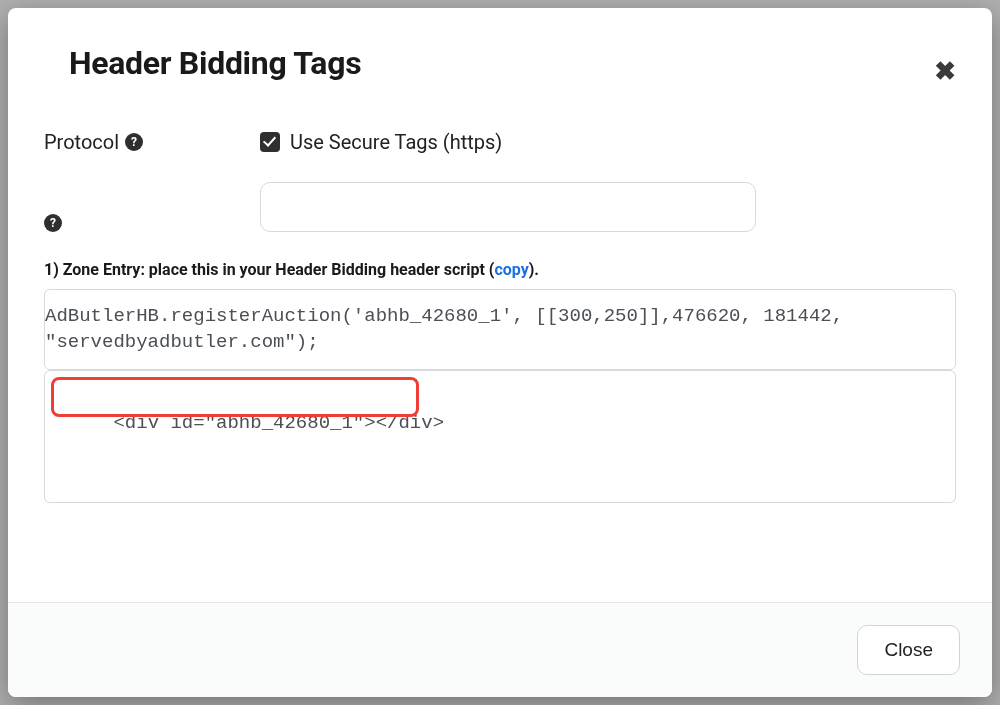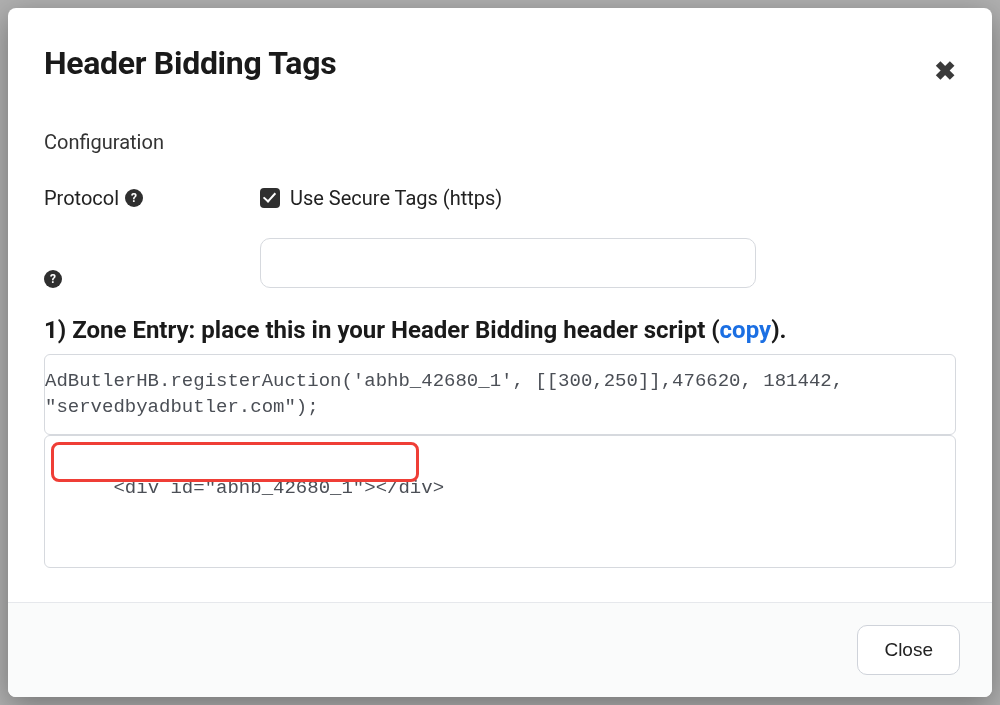--- a/index.html
+++ b/index.html
@@ -32,20 +32,21 @@
     }
     .modal-body {
       padding: 36px 36px 24px 36px;
       flex: 1 1 auto;
     }
     .titlebar {
       display: flex;
       align-items: flex-start;
       justify-content: space-between;
       margin-bottom: 46px;
+      margin-left: 25px;
     }
     h1.title {
       margin: 0;
       font-size: 32px;
       font-weight: 700;
       color: #1a1a1a;
       letter-spacing: -0.3px;
     }
     .close-x {
       font-size: 26px;
@@ -115,21 +116,21 @@
     .text-input {
       width: 496px;
       height: 50px;
       border: 1px solid #d6d9de;
       border-radius: 10px;
       padding: 8px 12px;
       font-size: 16px;
       outline: none;
     }
     .step-head {
-      font-size: 24px;
+      font-size: 16px;
       font-weight: 700;
       color: #1a1a1a;
       margin-top: 24px;
       margin-bottom: 10px;
     }
     .step-head .copylink {
       color: #1b6fe3;
       font-weight: 700;
       text-decoration: none;
       cursor: pointer;
@@ -183,21 +184,20 @@
 <div class="backdrop"></div>
 
 <div class="modal">
   <div class="modal-body">
 
     <div class="titlebar">
       <h1 class="title">Header Bidding Tags</h1>
       <span class="close-x">✖</span>
     </div>
 
-    <div class="section-label">Configuration</div>
 
     <div class="row">
       <div class="lbl">
         <span>Protocol</span>
         <span class="help-dot">?</span>
       </div>
       <label class="checkbox-wrap">
         <span class="cbox"></span>
         <span>Use Secure Tags (https)</span>
       </label>

